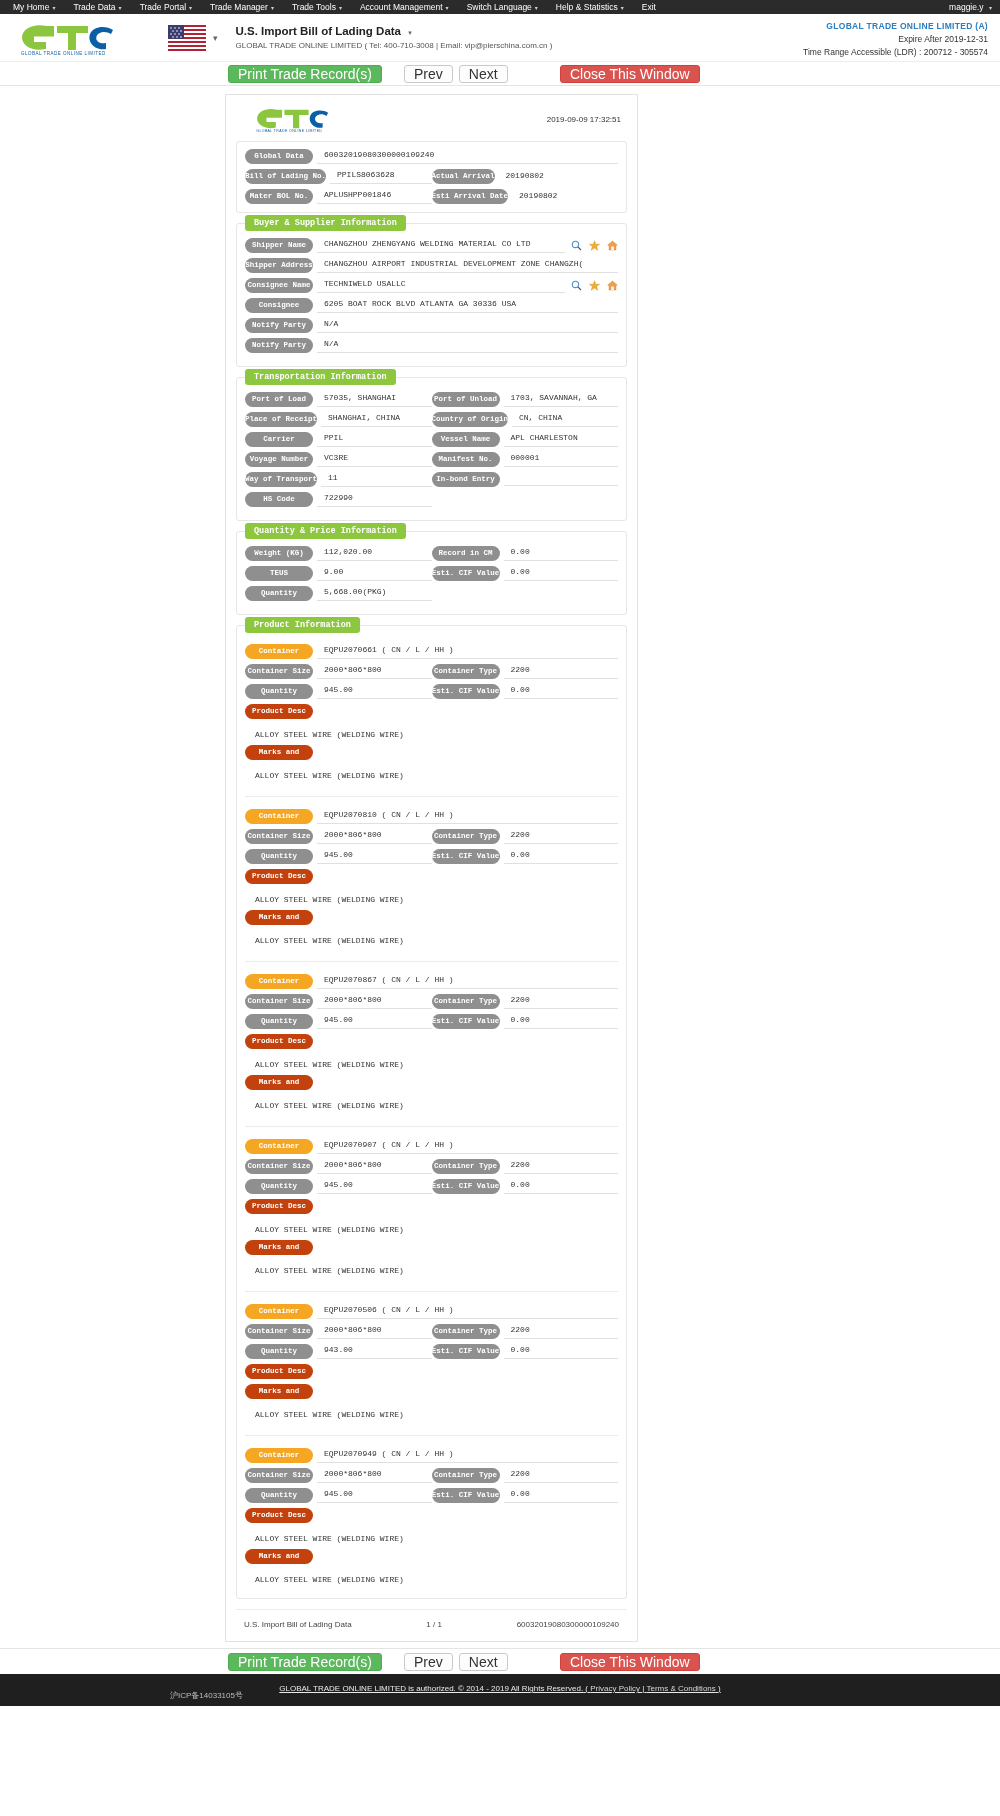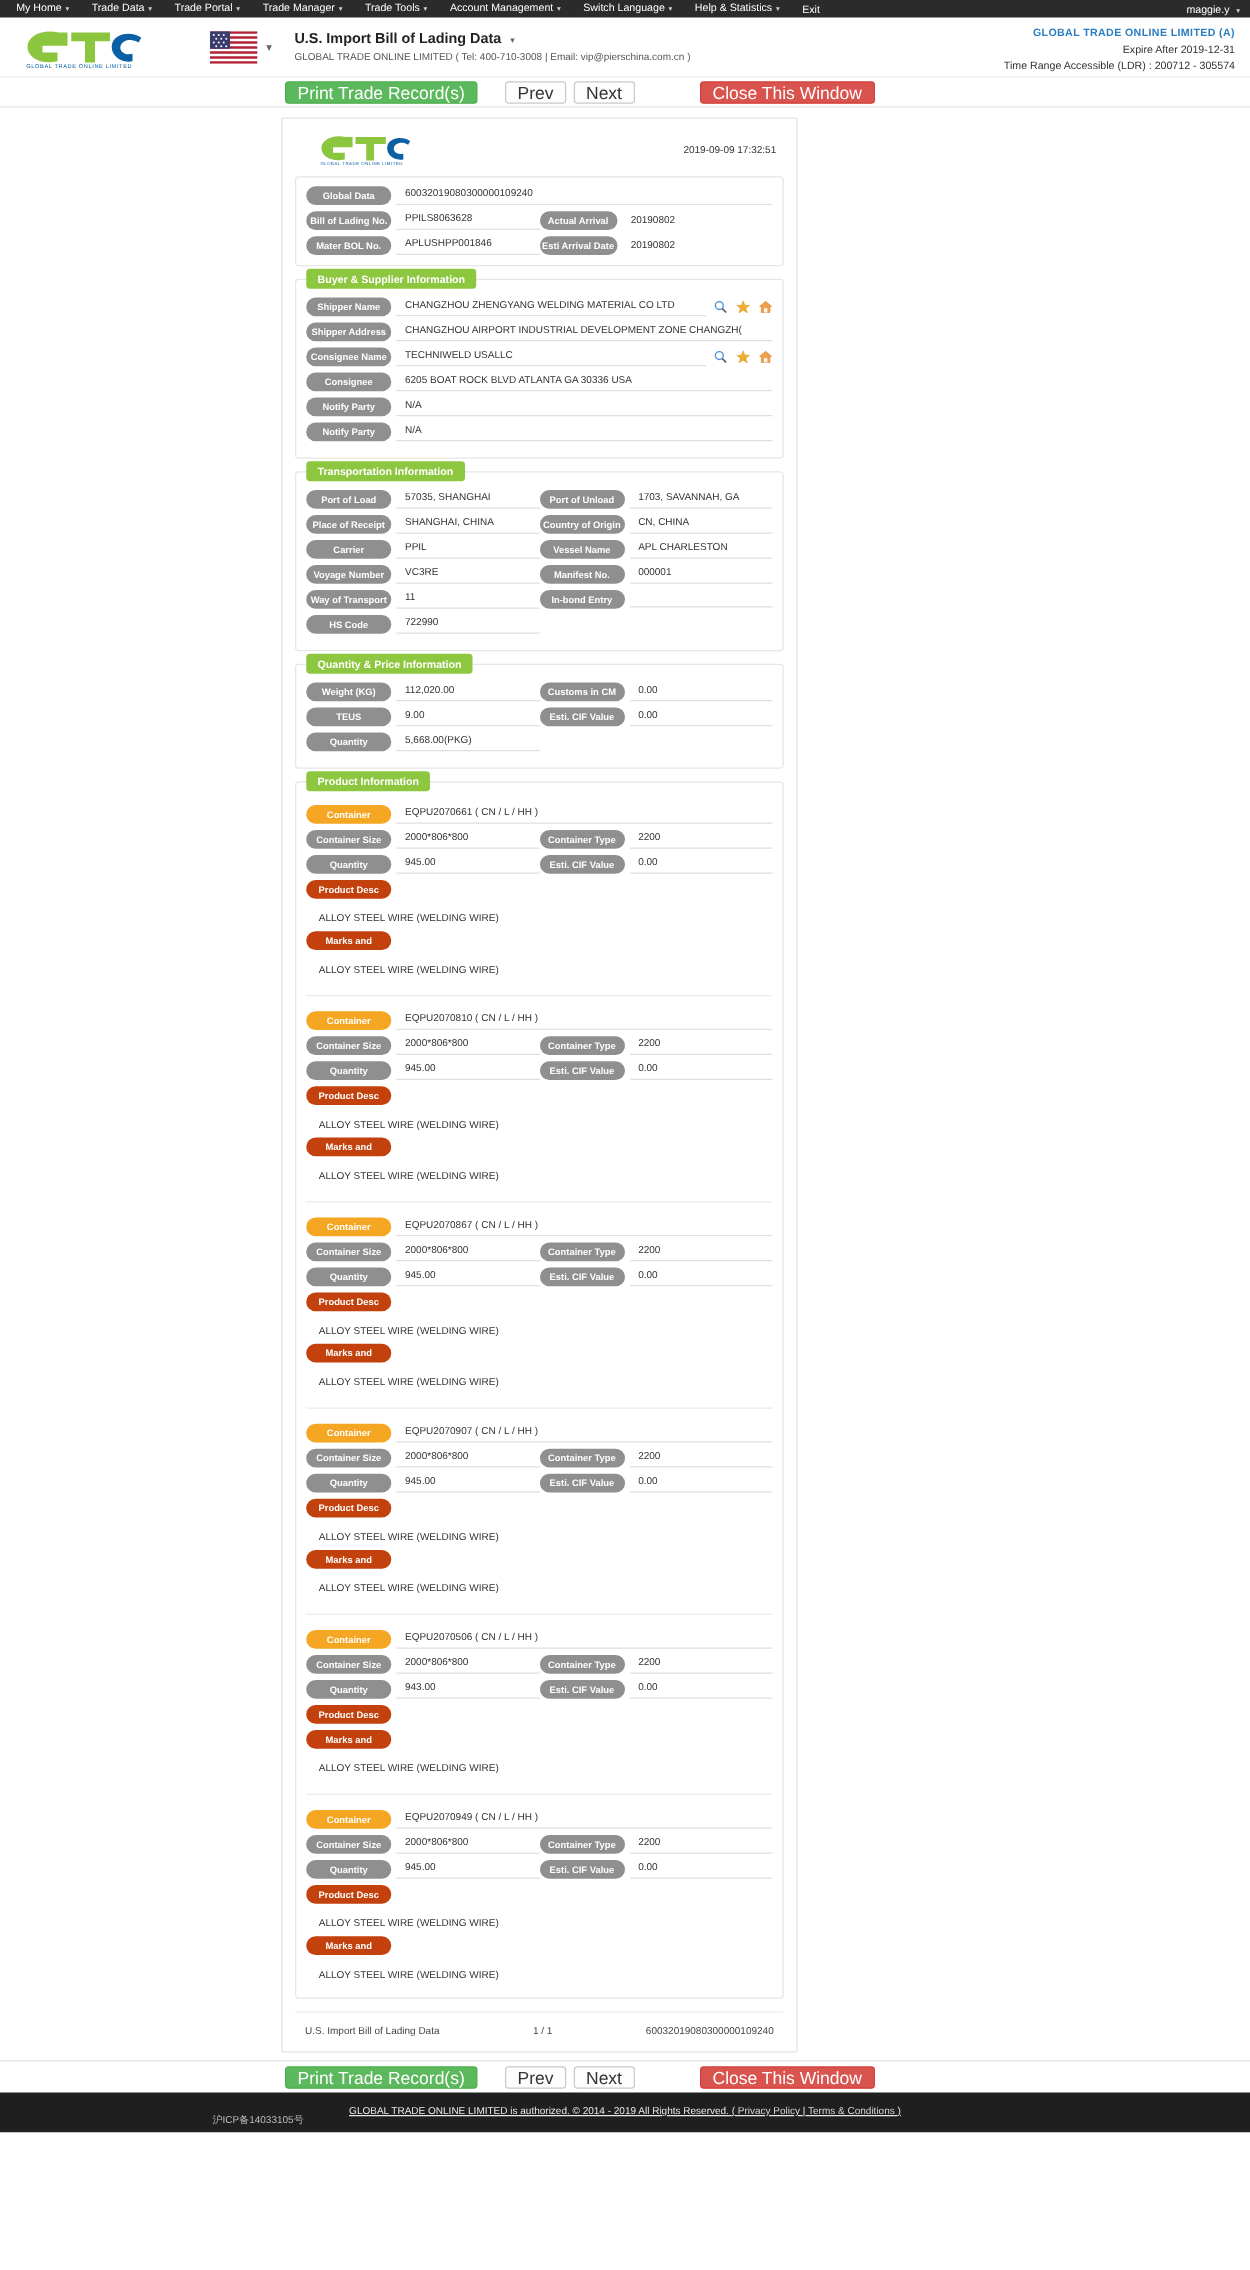--- a/index.html
+++ b/index.html
@@ -94,20 +94,21 @@
   }
   .doc-head { display:flex; align-items:center; justify-content:space-between; padding: 2px 6px 8px 18px;}
   .doc-date { font-size: 8px; color:#333; }
 
   .panel {
     border: 1px solid #e6e6e6;
     border-radius: 3px;
     margin-bottom: 10px;
     padding: 7px 8px 8px 8px;
     position: relative;
+    font-family: Liberation Mono, monospace;
   }
   .panel.with-title { margin-top: 10px; padding-top: 14px; }
   .panel-title {
     position: absolute;
     top: -9px; left: 8px;
     background: #8dc63f;
     color: #fff;
     font-size: 8.5px;
     font-weight: bold;
     padding: 3px 9px;
@@ -442,21 +443,21 @@
 
   <div class="panel with-title">
     <div class="panel-title">Quantity &amp; Price Information</div>
     <div id="qty-rows">
         <div class="row">
           <div class="cell half">
             <div class="lbl" style="min-width: 68px;">Weight (KG)</div>
             <div class="val">112,020.00</div>
           </div>
           <div class="cell half">
-            <div class="lbl" style="min-width: 68px;">Customs in CM</div>
+            <div class="lbl" style="min-width: 68px;">Record in CM</div>
             <div class="val">0.00</div>
           </div>
         </div>
         <div class="row">
           <div class="cell half">
             <div class="lbl" style="min-width: 68px;">TEUS</div>
             <div class="val">9.00</div>
           </div>
           <div class="cell half">
             <div class="lbl" style="min-width: 68px;">Esti. CIF Value</div>

